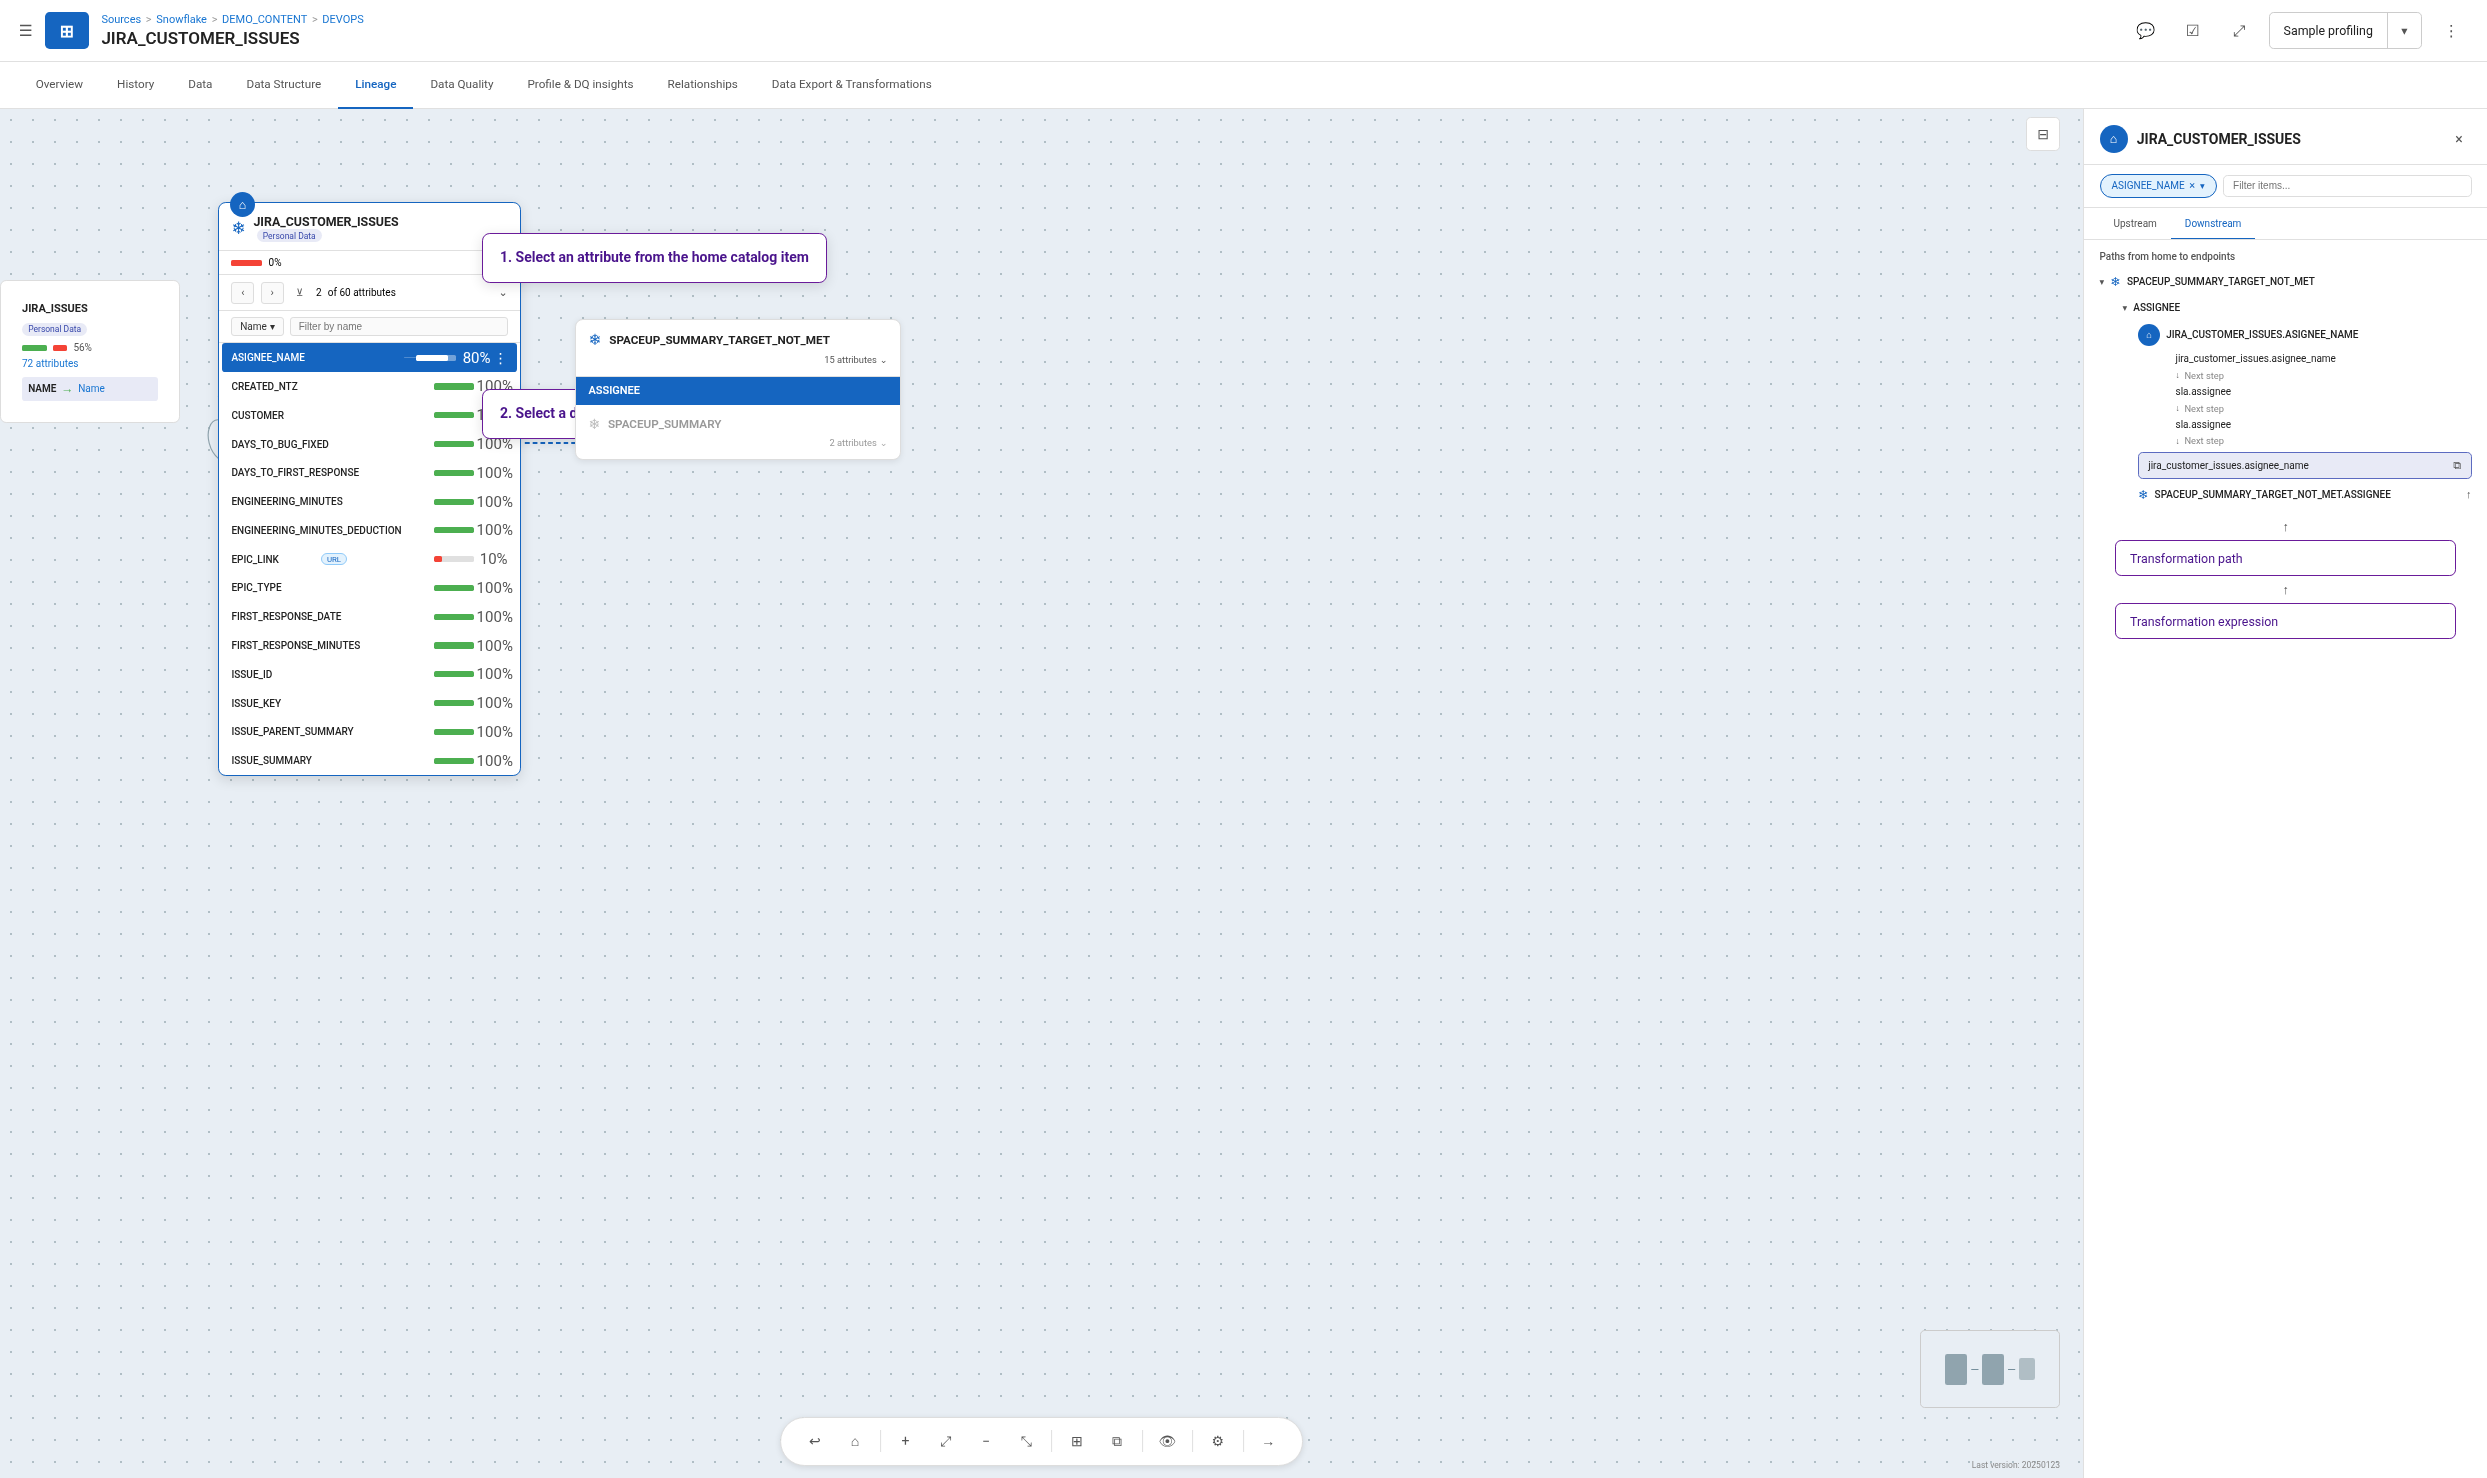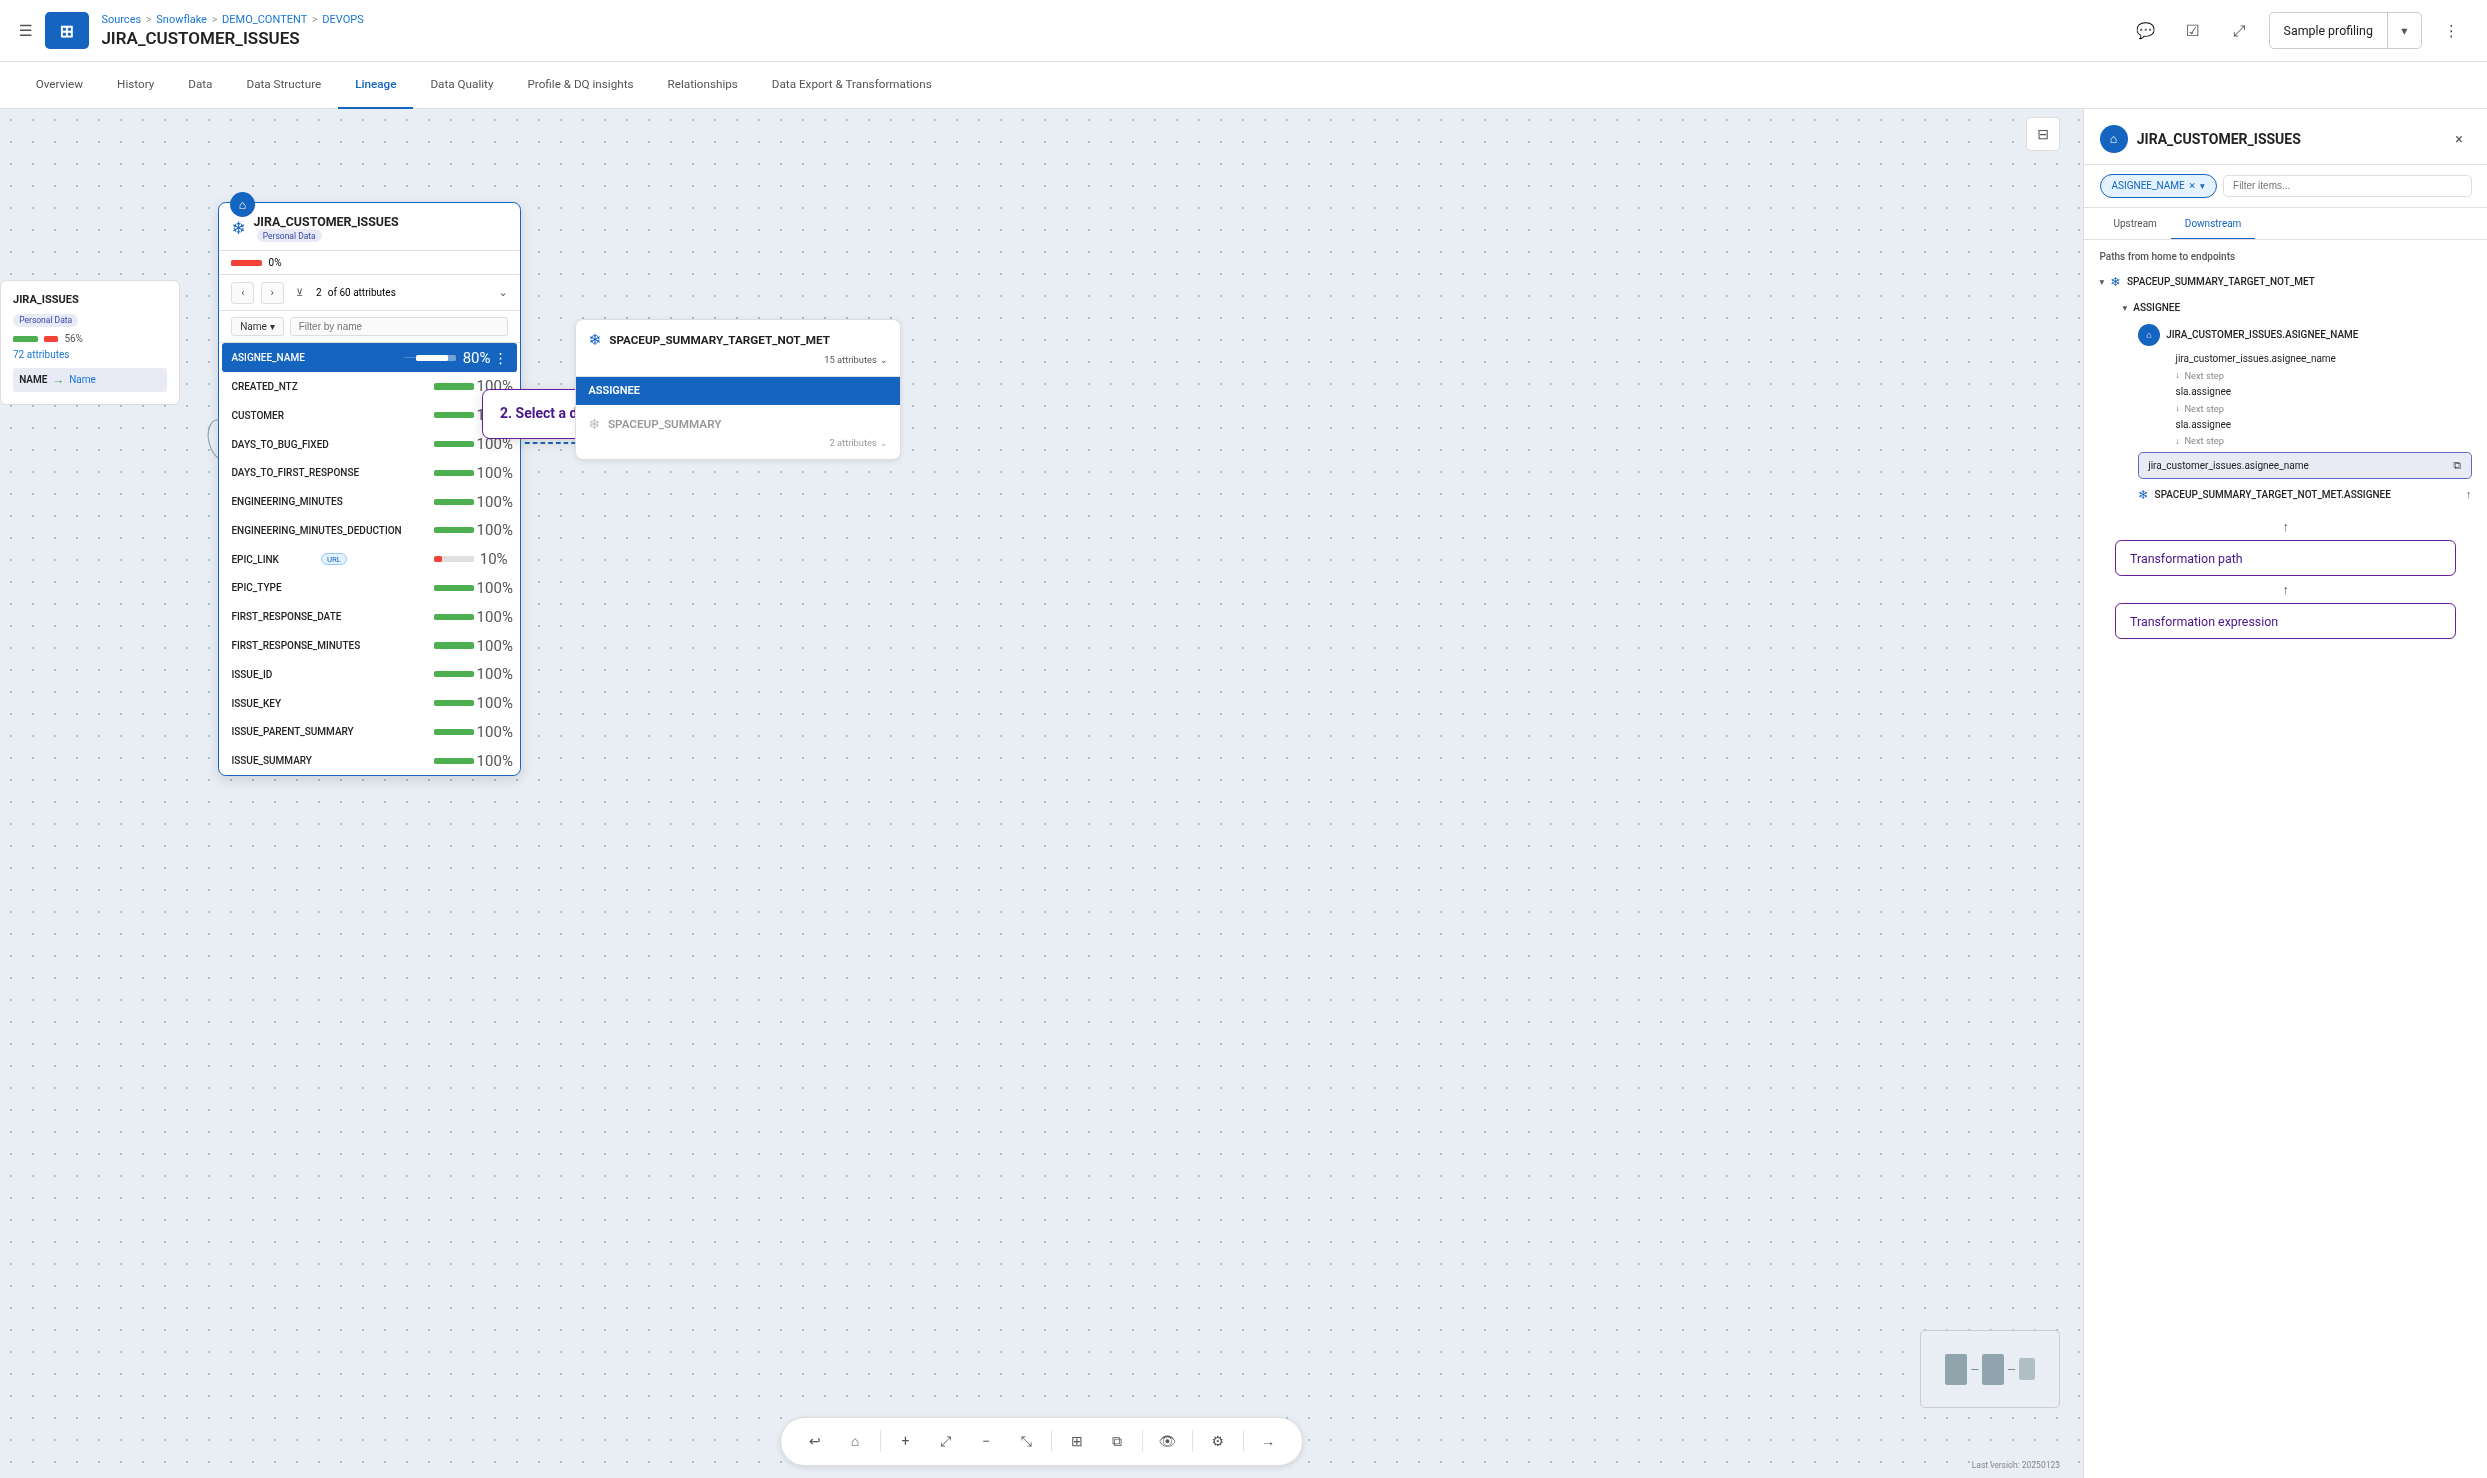--- a/index.html
+++ b/index.html
@@ -26,21 +26,21 @@
     .navtab { padding: 0 17px; height: 47px; display: flex; align-items: center; font-size: 11.7px; color: #555; cursor: pointer; border-bottom: 2.3px solid transparent; }
     .navtab.active { color: #1565c0; border-bottom: 2.3px solid #1565c0; font-weight: 500; }
 
     
     .main { display: flex; width: 2487px; height: calc(1478px - 62px - 47px); }
 
     
     .canvas { flex: 1; position: relative; background: #e8eef4; background-image: radial-gradient(circle, #b0bec5 0.8px, transparent 0.8px); background-size: 22px 22px; overflow: hidden; }
 
     
-    .left-card { position: absolute; left: 0; top: 171px; width: 180px; background: #fff; border: 0.8px solid #ddd; border-radius: 6.2px; padding: 12px; }
+    .left-card { position: absolute; left: 0; top: 171px; width: 180px; background: #fff; border: 0.8px solid #ddd; border-radius: 6.2px; padding: 21px; }
     .left-card-badge { display: inline-block; background: #e8eaf6; color: #3949ab; font-size: 8.5px; padding: 1.6px 6.2px; border-radius: 7.8px; margin-top: 3.1px; }
     .left-card-stats { display: flex; align-items: center; gap: 6.2px; margin-top: 6.2px; }
     .bar-green { width: 25px; height: 6.2px; background: #4caf50; border-radius: 1.6px; }
     .bar-red { width: 14px; height: 6.2px; background: #f44336; border-radius: 1.6px; }
     .stat-pct { font-size: 10px; color: #555; }
     .left-card-attr { font-size: 10px; color: #1976d2; margin-top: 4.7px; cursor: pointer; }
     .left-card-row { display: flex; align-items: center; gap: 4.7px; margin-top: 7.8px; background: #e8eaf6; border-radius: 3.1px; padding: 4.7px 6.2px; }
     .left-card-row-label { font-size: 10px; font-weight: 600; color: #222; }
     .left-card-row-val { font-size: 10px; color: #1976d2; }
 
@@ -374,20 +374,23 @@
           <span class="table-row-name">ISSUE_SUMMARY</span>
           <div style="flex:1;"></div>
           <div style="width:40px; height:6.2px; background:#e0e0e0; border-radius:1.6px; margin-right:3.1px; overflow:hidden;">
               <div style="width:100%; height:100%; background:#4caf50; border-radius:1.6px;"></div>
             </div>
           <span class="table-row-pct">100%</span>
         </div>
       </div>
     </div>
 
+    <div class="callout" style="left: 482px; top: 124px; max-width: 389px;">
+      <span class="callout-text">1. Select an attribute from the home catalog item</span>
+    </div>
 
     <div class="callout" style="left: 482px; top: 280px; max-width: 389px;">
       <span class="callout-text">2. Select a downstream / upstream attribute</span>
     </div>
 
     <div class="right-card">
       <div class="right-card-top">
         <div class="right-card-title-row">
           <span style="font-size:15.5px; color:#1565c0;">❄</span>
           <span class="right-card-title">SPACEUP_SUMMARY_TARGET_NOT_MET</span>

